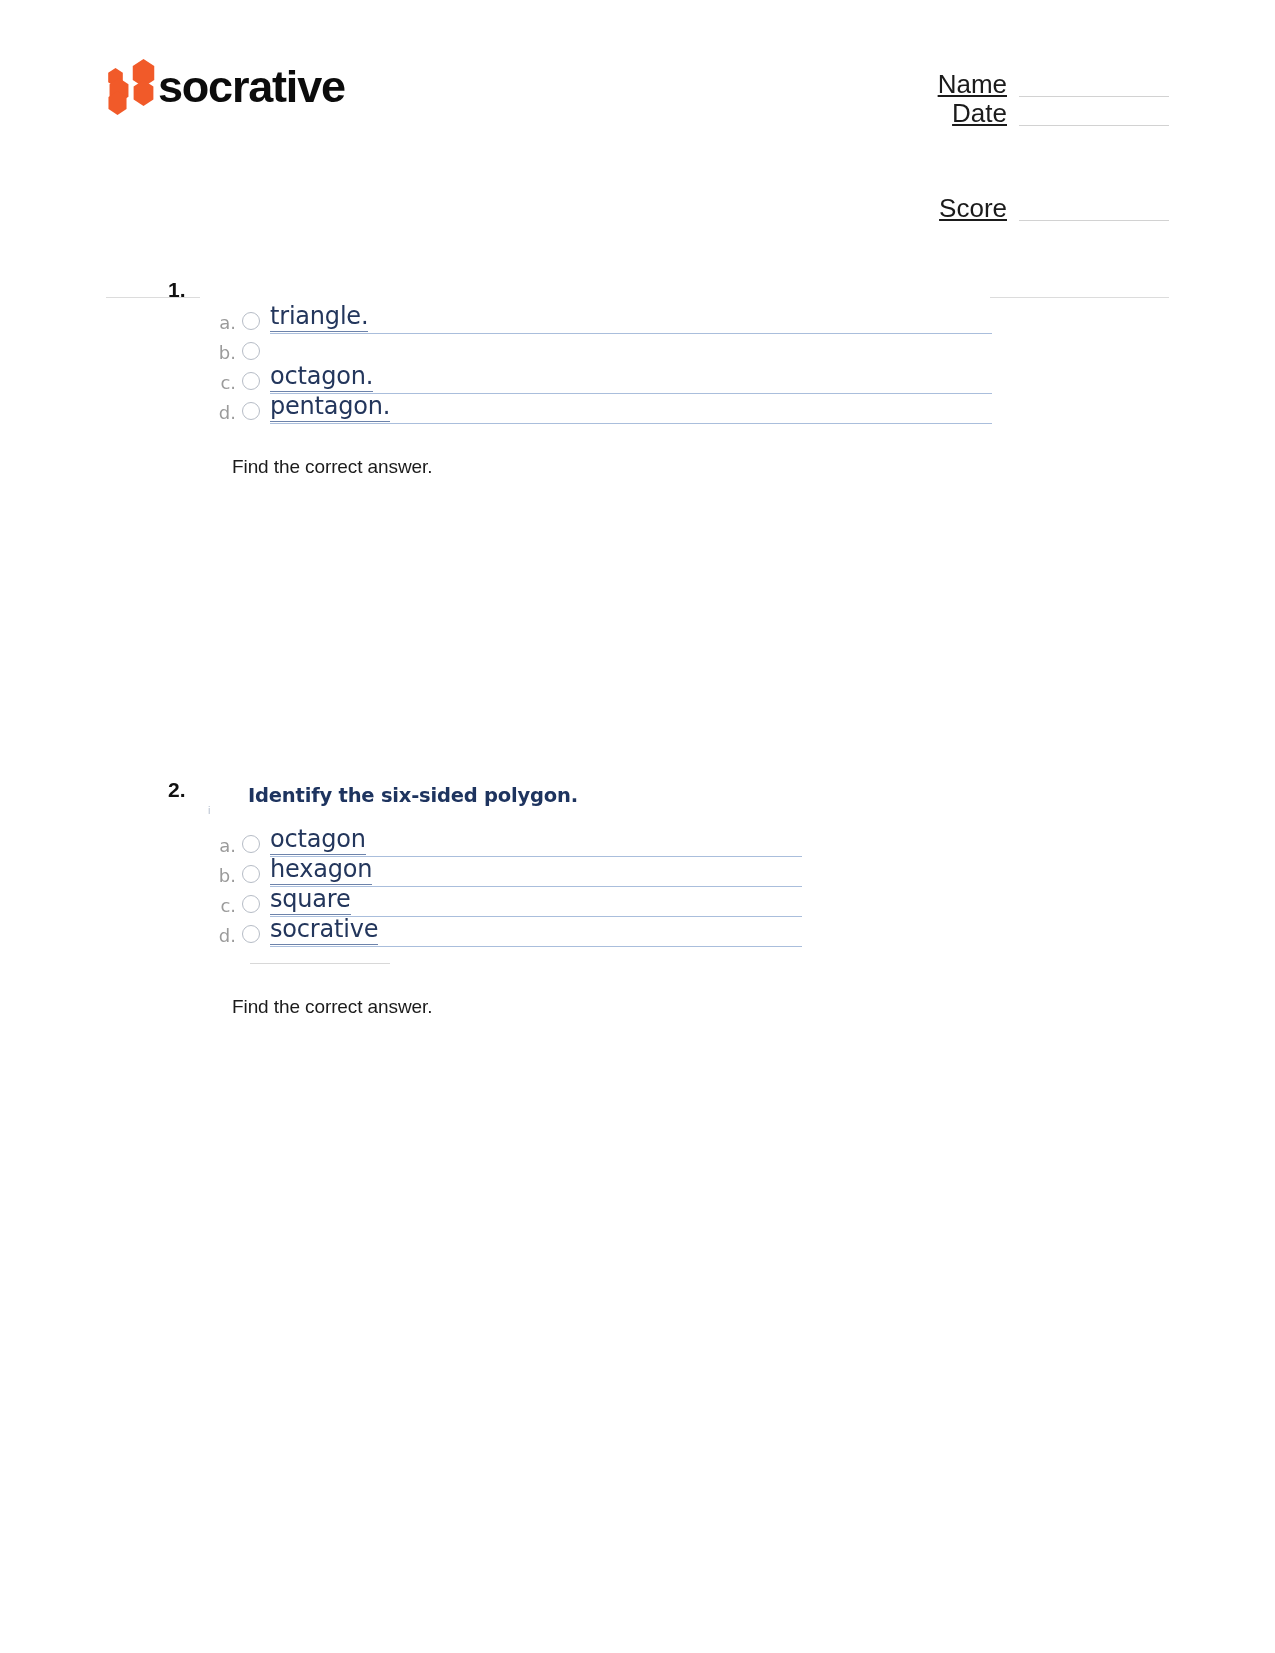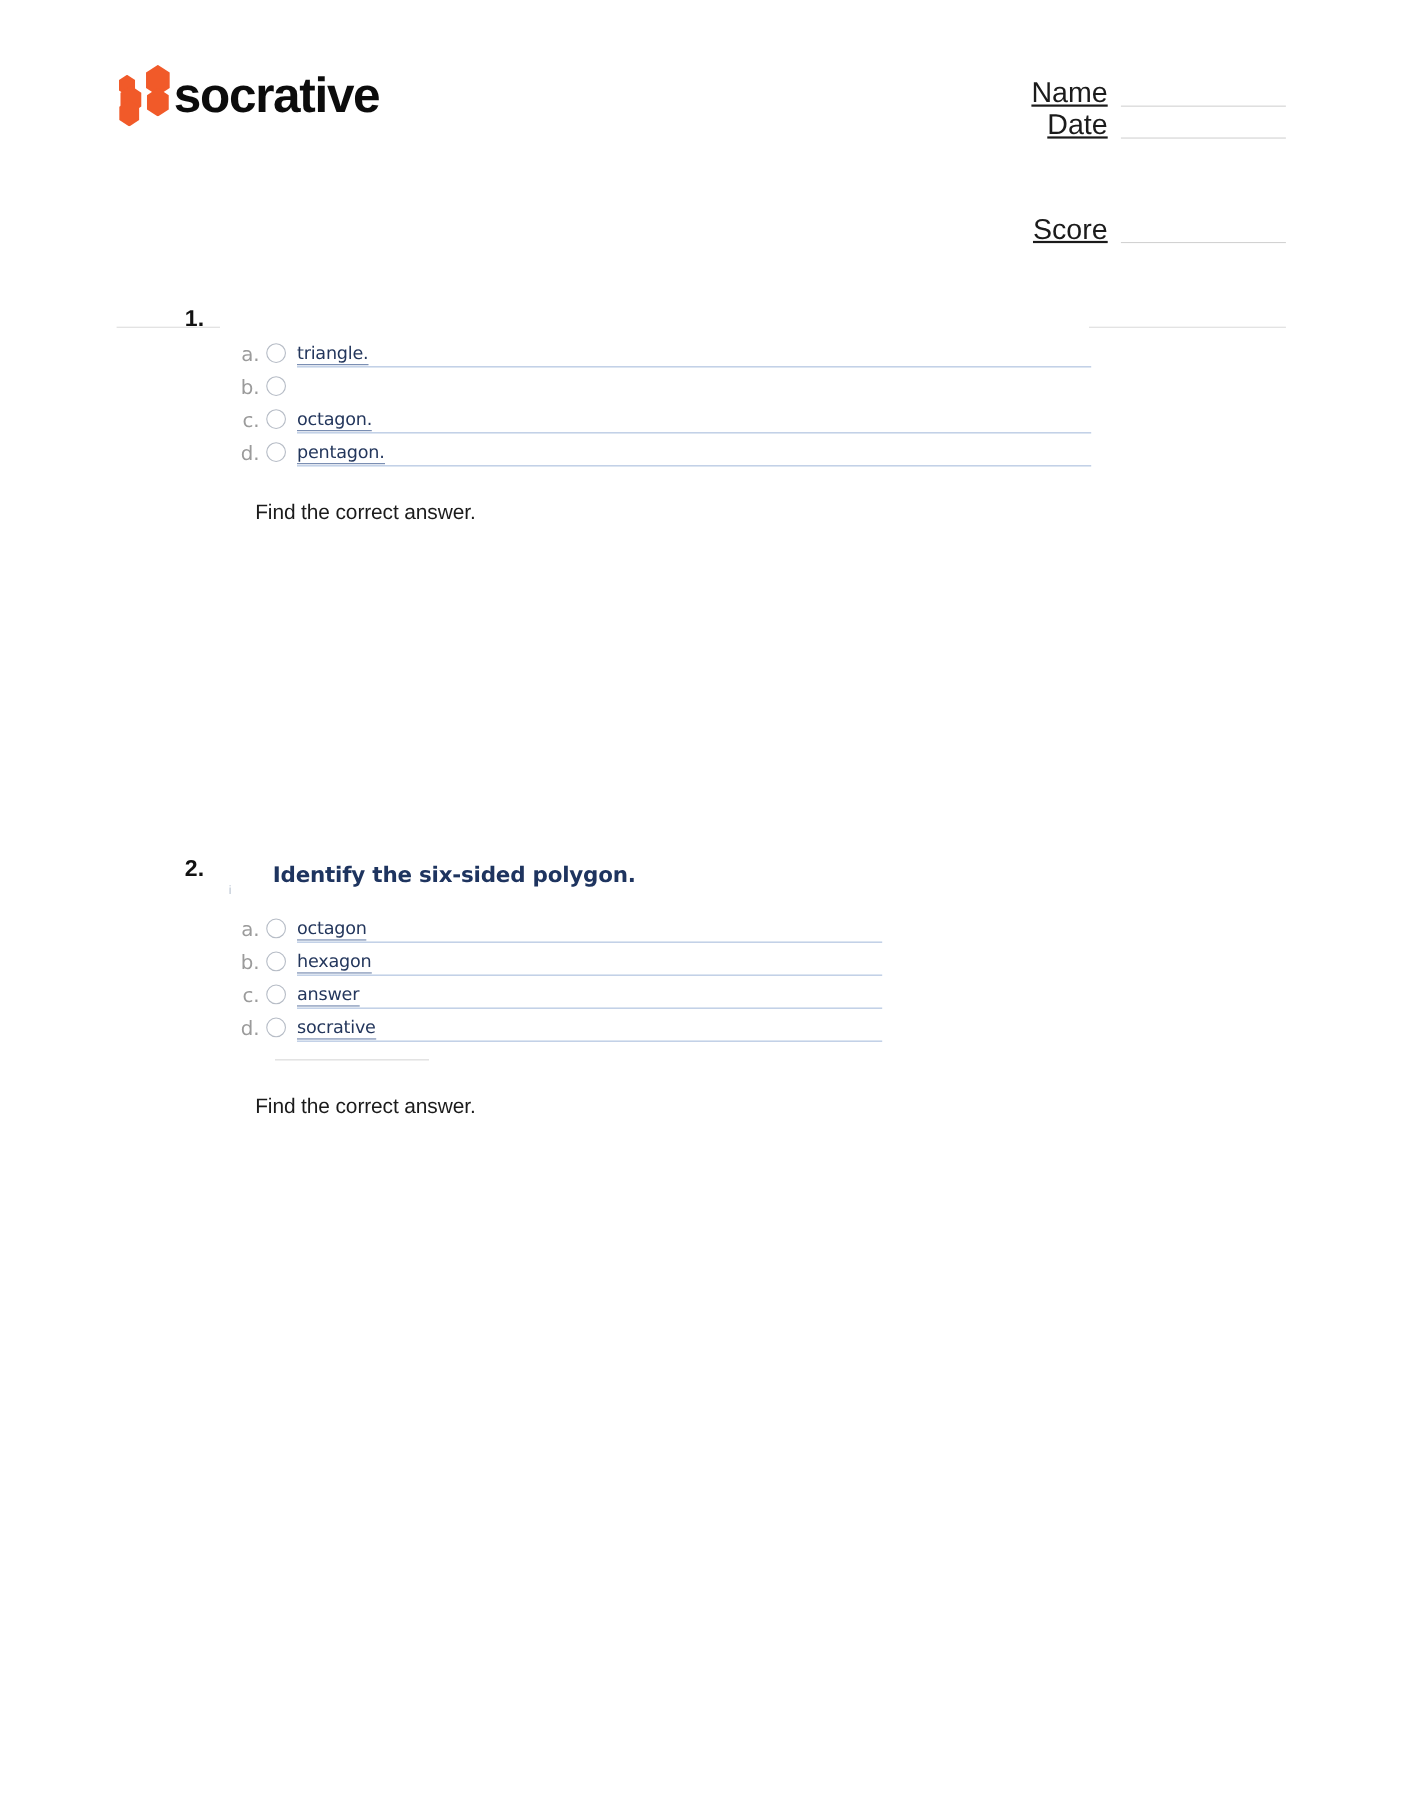--- a/index.html
+++ b/index.html
@@ -191,21 +191,21 @@
     flex: 0 0 auto;
     background: #fff;
   }
   .opt-text-wrap {
     flex: 1 1 auto;
     border-bottom: 1.2px solid #a9bede;
     padding-bottom: 1px;
   }
   .opt-text {
     font-family: "DejaVu Sans", sans-serif;
-    font-size: 16px;
+    font-size: 24px;
     color: #22365e;
     letter-spacing: -0.2px;
     border-bottom: 1.6px solid #6c83ad;
     display: inline-block;
     padding-bottom: 1px;
   }
 
   .q1 .q-card { width: 790px; }
   .q1 .options { width: 780px; }
 
@@ -315,21 +315,21 @@
               <span class="opt-text-wrap"><span class="opt-text">octagon</span></span>
             </div>
             <div class="opt">
               <span class="opt-letter">b.</span>
               <span class="opt-radio"></span>
               <span class="opt-text-wrap"><span class="opt-text">hexagon</span></span>
             </div>
             <div class="opt">
               <span class="opt-letter">c.</span>
               <span class="opt-radio"></span>
-              <span class="opt-text-wrap"><span class="opt-text">answer</span></span>
+              <span class="opt-text-wrap"><span class="opt-text">square</span></span>
             </div>
             <div class="opt">
               <span class="opt-letter">d.</span>
               <span class="opt-radio"></span>
               <span class="opt-text-wrap"><span class="opt-text">socrative</span></span>
             </div>
           </div>
           <div class="q-footline"></div>
         </div>
         <div class="instruction">Find the correct answer.</div>

